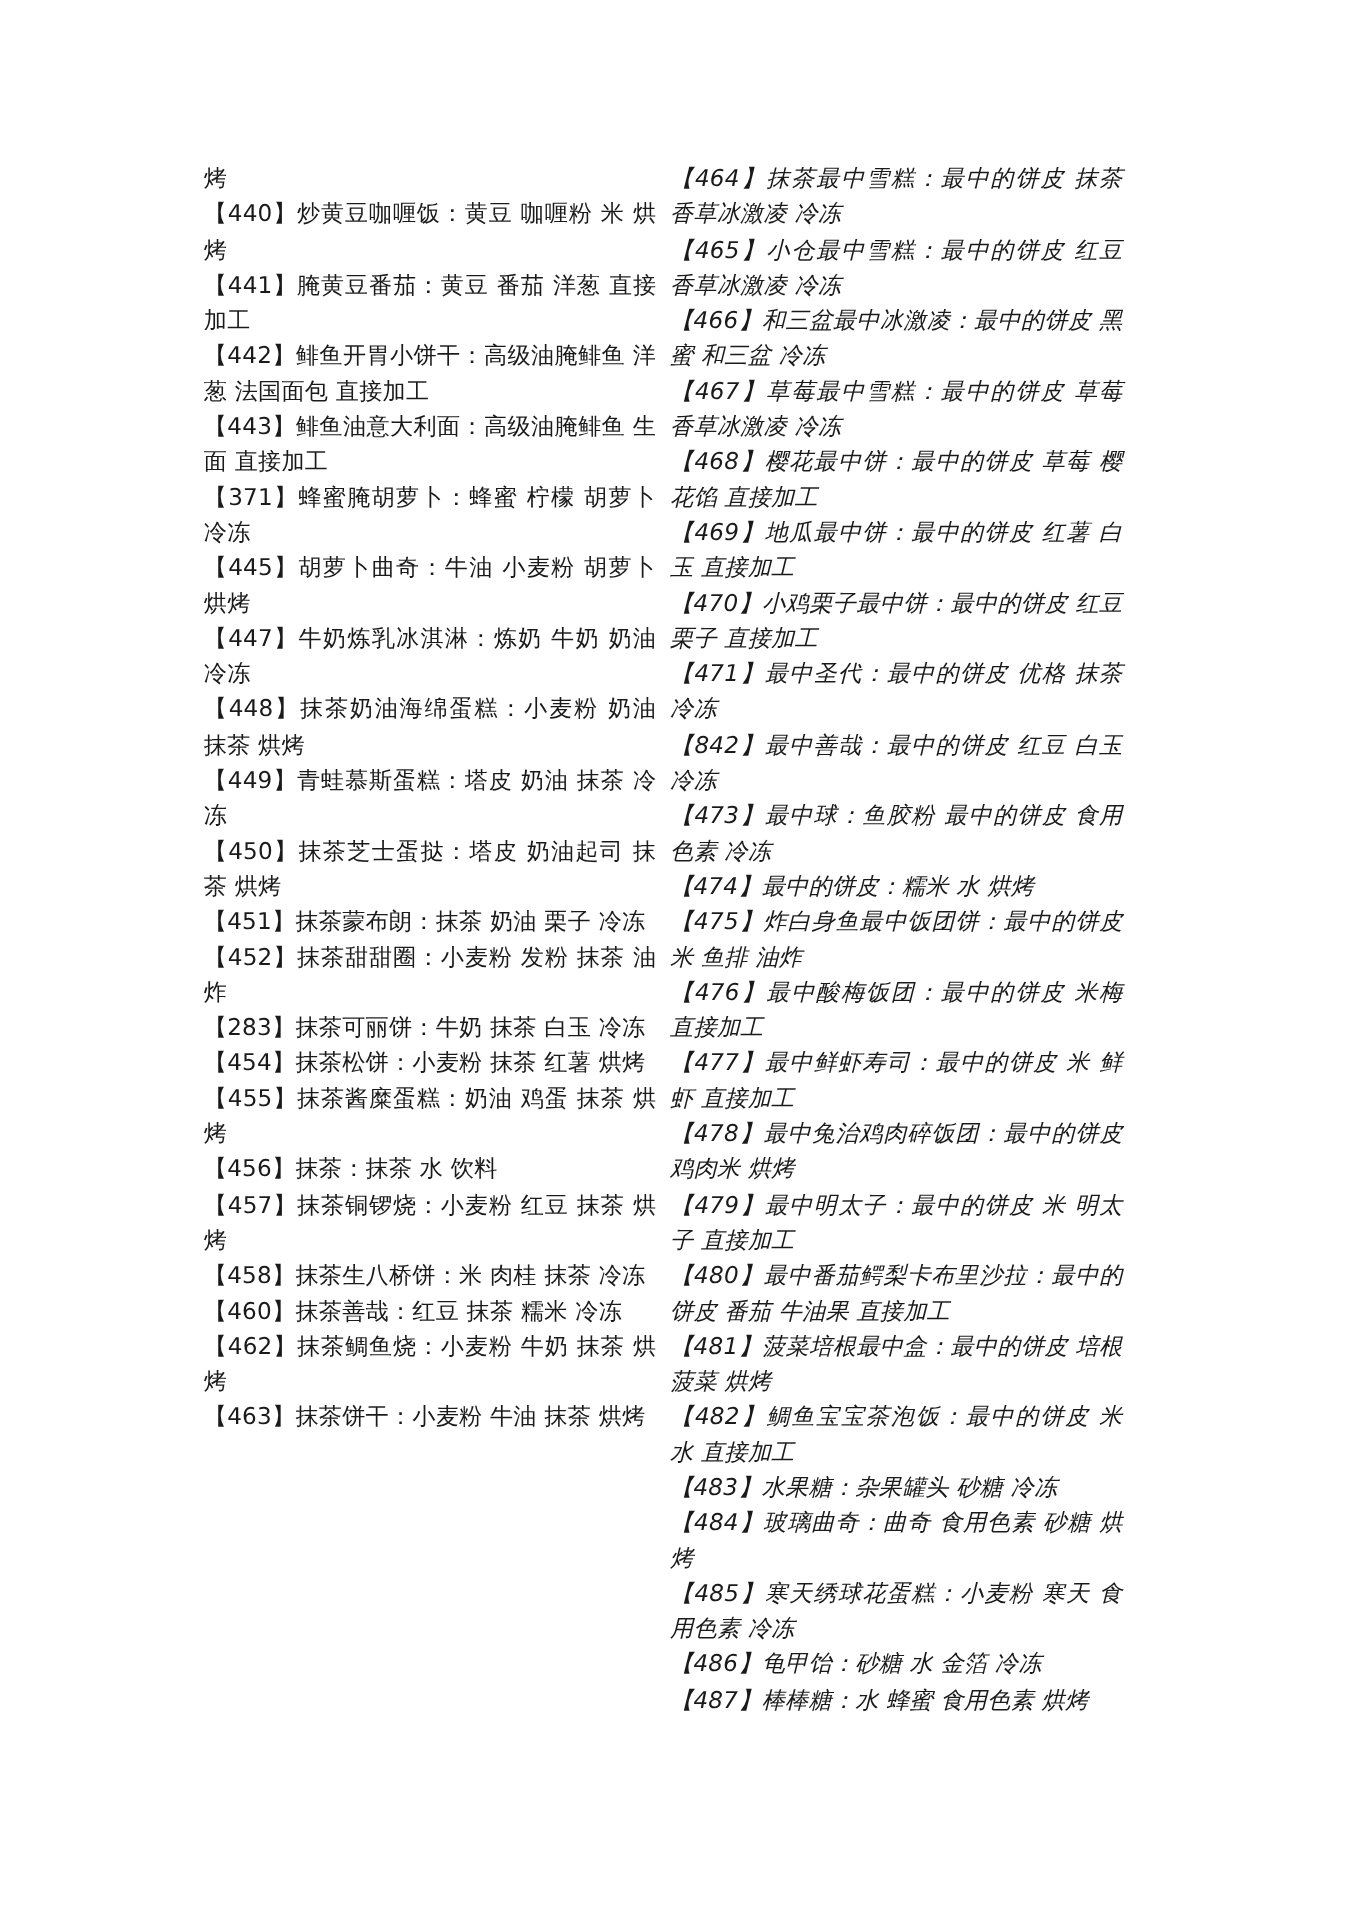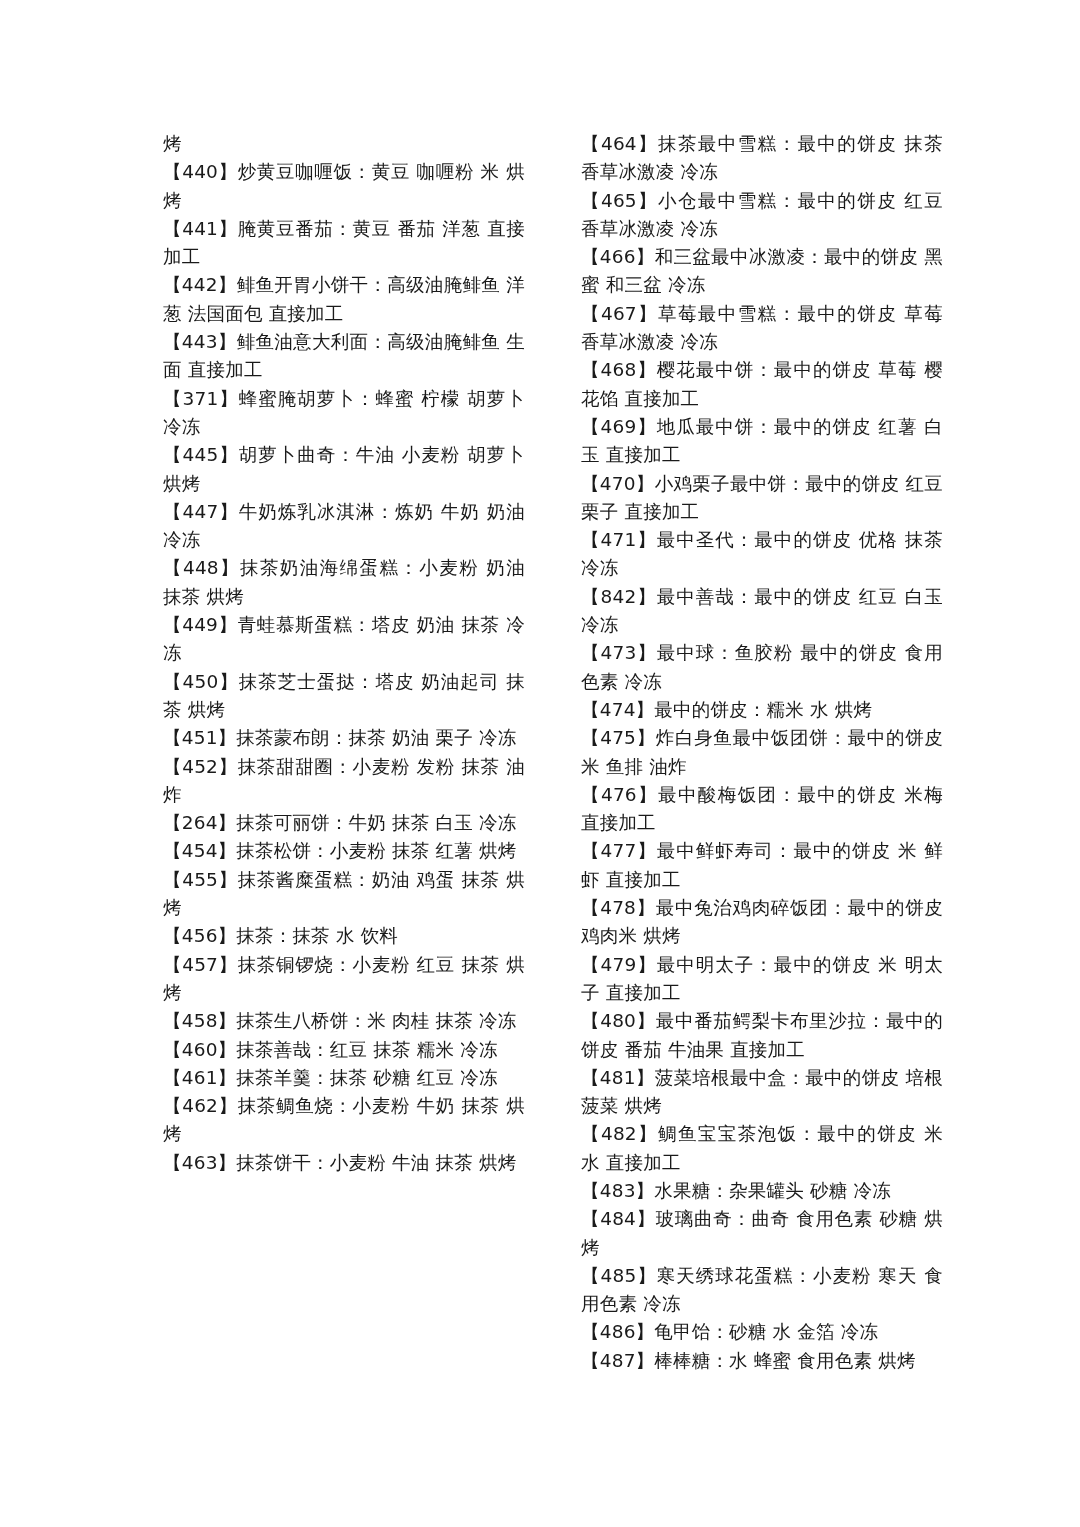--- a/index.html
+++ b/index.html
@@ -22,21 +22,21 @@
   }
   .column {
     position: absolute;
     top: 130px;
     width: 362px;
     font-size: 18.5px;
     line-height: 28.3px;
     letter-spacing: 0.2px;
   }
   .col-left { left: 163px; }
-  .col-right { left: 581px; }
+  .col-right { left: 536px; font-style: italic; }
   .entry {
     margin: 0;
     padding: 0;
     word-break: break-all;
     text-align: justify;
     text-align-last: left;
   }
   .entry .num::before { content: ""; }
 </style>
 </head>
@@ -52,28 +52,27 @@
         <p class="entry"><span class="num">【442】</span><span>鲱鱼开胃小饼干：高级油腌鲱鱼 洋葱 法国面包 直接加工</span></p>
         <p class="entry"><span class="num">【443】</span><span>鲱鱼油意大利面：高级油腌鲱鱼 生面 直接加工</span></p>
         <p class="entry"><span class="num">【371】</span><span>蜂蜜腌胡萝卜：蜂蜜 柠檬 胡萝卜 冷冻</span></p>
         <p class="entry"><span class="num">【445】</span><span>胡萝卜曲奇：牛油 小麦粉 胡萝卜 烘烤</span></p>
         <p class="entry"><span class="num">【447】</span><span>牛奶炼乳冰淇淋：炼奶 牛奶 奶油 冷冻</span></p>
         <p class="entry"><span class="num">【448】</span><span>抹茶奶油海绵蛋糕：小麦粉 奶油 抹茶 烘烤</span></p>
         <p class="entry"><span class="num">【449】</span><span>青蛙慕斯蛋糕：塔皮 奶油 抹茶 冷冻</span></p>
         <p class="entry"><span class="num">【450】</span><span>抹茶芝士蛋挞：塔皮 奶油起司 抹茶 烘烤</span></p>
         <p class="entry"><span class="num">【451】</span><span>抹茶蒙布朗：抹茶 奶油 栗子 冷冻</span></p>
         <p class="entry"><span class="num">【452】</span><span>抹茶甜甜圈：小麦粉 发粉 抹茶 油炸</span></p>
-        <p class="entry"><span class="num">【264】</span><span>抹茶可丽饼：牛奶 抹茶 白玉 冷冻</span></p>
+        <p class="entry"><span class="num">【283】</span><span>抹茶可丽饼：牛奶 抹茶 白玉 冷冻</span></p>
         <p class="entry"><span class="num">【454】</span><span>抹茶松饼：小麦粉 抹茶 红薯 烘烤</span></p>
         <p class="entry"><span class="num">【455】</span><span>抹茶酱糜蛋糕：奶油 鸡蛋 抹茶 烘烤</span></p>
         <p class="entry"><span class="num">【456】</span><span>抹茶：抹茶 水 饮料</span></p>
         <p class="entry"><span class="num">【457】</span><span>抹茶铜锣烧：小麦粉 红豆 抹茶 烘烤</span></p>
         <p class="entry"><span class="num">【458】</span><span>抹茶生八桥饼：米 肉桂 抹茶 冷冻</span></p>
         <p class="entry"><span class="num">【460】</span><span>抹茶善哉：红豆 抹茶 糯米 冷冻</span></p>
-        <p class="entry"><span class="num">【461】</span><span>抹茶羊羹：抹茶 砂糖 红豆 冷冻</span></p>
         <p class="entry"><span class="num">【462】</span><span>抹茶鲷鱼烧：小麦粉 牛奶 抹茶 烘烤</span></p>
         <p class="entry"><span class="num">【463】</span><span>抹茶饼干：小麦粉 牛油 抹茶 烘烤</span></p>
       </div>
   </div>
 
   <div class="column col-right">
     <div id="right-entries">
         <p class="entry"><span class="num">【464】</span><span>抹茶最中雪糕：最中的饼皮 抹茶 香草冰激凌 冷冻</span></p>
         <p class="entry"><span class="num">【465】</span><span>小仓最中雪糕：最中的饼皮 红豆 香草冰激凌 冷冻</span></p>
         <p class="entry"><span class="num">【466】</span><span>和三盆最中冰激凌：最中的饼皮 黑蜜 和三盆 冷冻</span></p>

